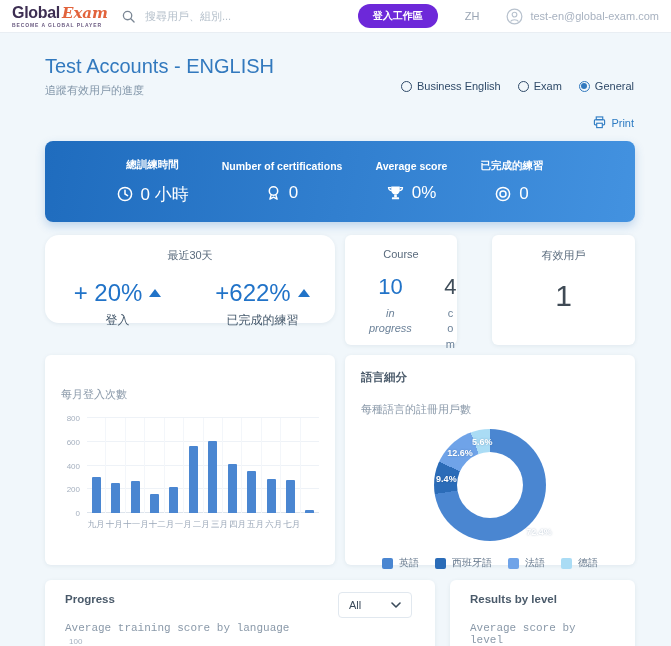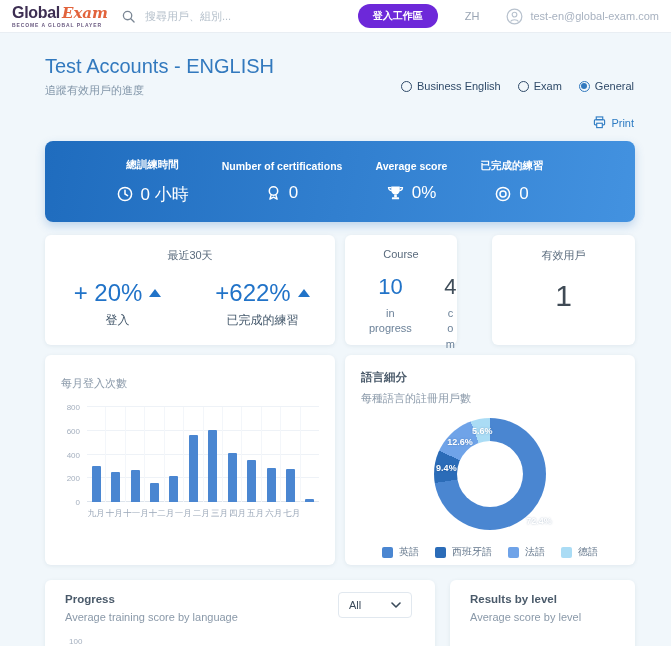--- a/index.html
+++ b/index.html
@@ -45,41 +45,41 @@
     display:flex; align-items:center; justify-content:space-around;
     padding:0 75px 0 55px; box-sizing:border-box; color:#fff;
     box-shadow:0 4px 10px rgba(40,110,190,0.25);
   }
   .bstat { text-align:center; }
   .bstat-label { font-size:10.5px; font-weight:bold; margin-bottom:11px; }
   .bstat-value { font-size:17px; display:flex; align-items:center; gap:8px; justify-content:center; }
 
   
   .card { position:absolute; background:#fff; border-radius:6px; box-shadow:0 1px 4px rgba(30,60,90,0.08); box-sizing:border-box; }
-  #card-last30   { left:45px;  top:235px; width:290px; height:110px; padding-top:13px; }
+  #card-last30   { left:45px;  top:235px; width:290px; height:88px; padding-top:13px;border-radius:14px; }
   #card-course   { left:345px; top:235px; width:112px; height:110px; padding-top:13px; }
   #card-active   { left:492px; top:235px; width:143px; height:110px; padding-top:13px; }
   #card-bar      { left:45px;  top:355px; width:290px; height:210px; padding:15px 16px; }
   #card-donut    { left:345px; top:355px; width:290px; height:210px; padding:15px 16px; }
   #card-progress { left:45px;  top:580px; width:390px; height:110px; padding:13px 20px; }
   #card-results  { left:450px; top:580px; width:185px; height:110px; padding:13px 20px; }
 
   .card-title-sm { text-align:center; font-size:11px; color:#5a6b7d; }
   .stats-row { display:flex; margin-top:16px; }
   .stat-col { flex:1; text-align:center; }
   .stat-value { font-size:24px; color:#2173c8; display:inline-flex; align-items:center; gap:7px; }
   .tri-up { width:0; height:0; border-left:6px solid transparent; border-right:6px solid transparent; border-bottom:8px solid #2173c8; }
   .stat-label { font-size:12px; color:#44586b; margin-top:5px; }
   .course-val { font-size:22px; }
   .course-val.dark { color:#3f4d59; }
   .course-label { font-size:11px; color:#6c8299; margin-top:6px; line-height:1.4; }
   .big-num { text-align:center; font-size:30px; color:#3f4a55; margin-top:16px; }
 
   .chart-title { font-size:11.5px; color:#4a5a6a; font-weight:600; }
-  .chart-sub { font-size:11px; color:#8a99a9; margin-top:6px; }
+  .chart-sub { font-size:11px; color:#8a99a9; margin-top:17px;font-family:Liberation Mono, monospace; }
 
   
   .bar-chart { display:flex; margin-top:16px; height:95px; }
   .y-axis { position:relative; width:26px; height:100%; flex:0 0 auto; }
   .ytick { position:absolute; right:7px; font-size:8px; color:#a5b0bf; transform:translateY(50%); }
   .plot-wrap { position:relative; flex:1; height:100%; }
   .gridline { position:absolute; left:0; right:0; height:1px; background:#eef2f7; }
   .gridline.baseline { background:#dde4ec; }
   .plot { position:absolute; inset:0; display:flex; align-items:flex-end; }
   .bar-slot { flex:1; display:flex; justify-content:center; align-items:flex-end; height:100%; border-left:1px solid #f3f6fa; box-sizing:border-box; }
@@ -241,21 +241,21 @@
       <div class="stat-label">已完成的練習</div>
     </div>
   </div>
 </div>
 
 <div class="card" id="card-course">
   <div class="card-title-sm">Course</div>
   <div class="stats-row" style="margin-top:14px;">
     <div class="stat-col">
       <span class="stat-value course-val">10</span>
-      <div class="course-label" style="padding:0 24px;">in progress</div>
+      <div class="course-label" style="padding:0 24px;font-style:italic;">in progress</div>
     </div>
     <div class="stat-col">
       <span class="stat-value course-val dark">4</span>
       <div class="course-label" style="padding:0 10px; word-break:break-all;">completed</div>
     </div>
   </div>
 </div>
 
 <div class="card" id="card-active">
   <div class="card-title-sm">有效用戶</div>

